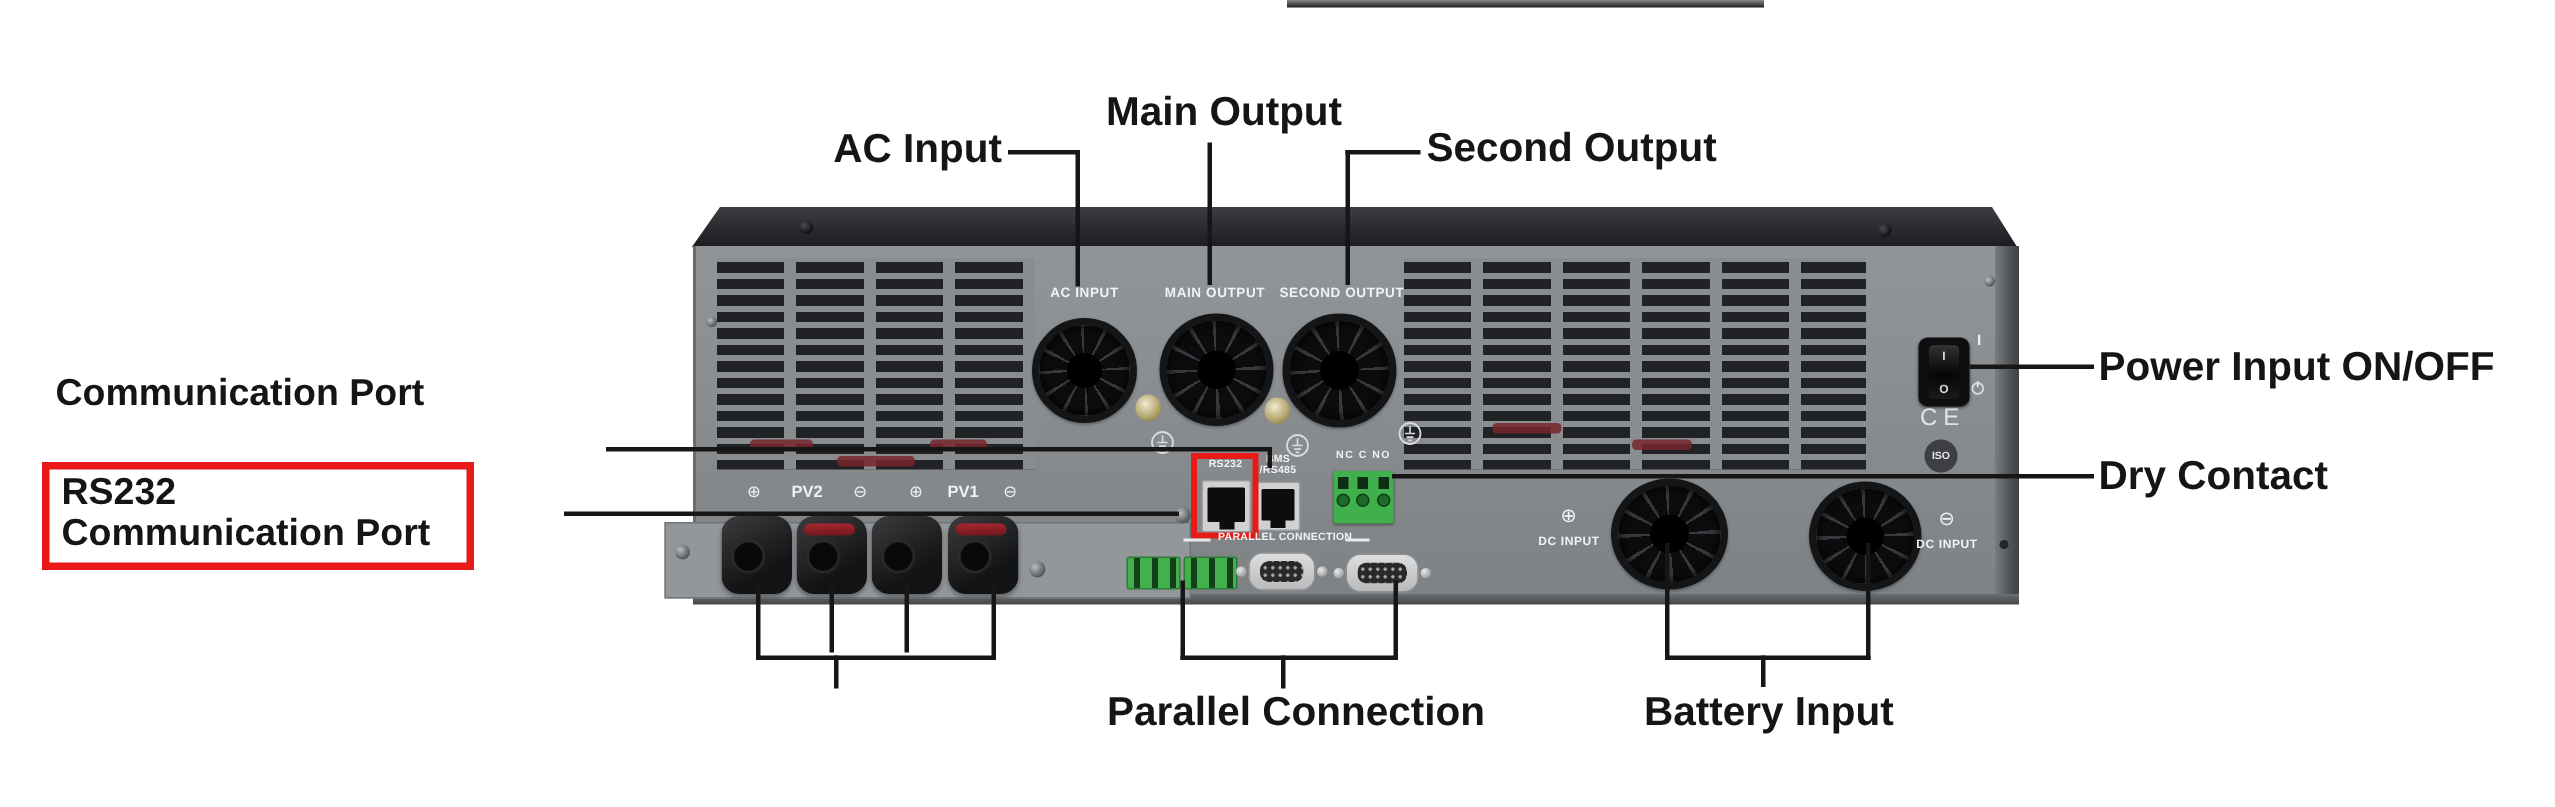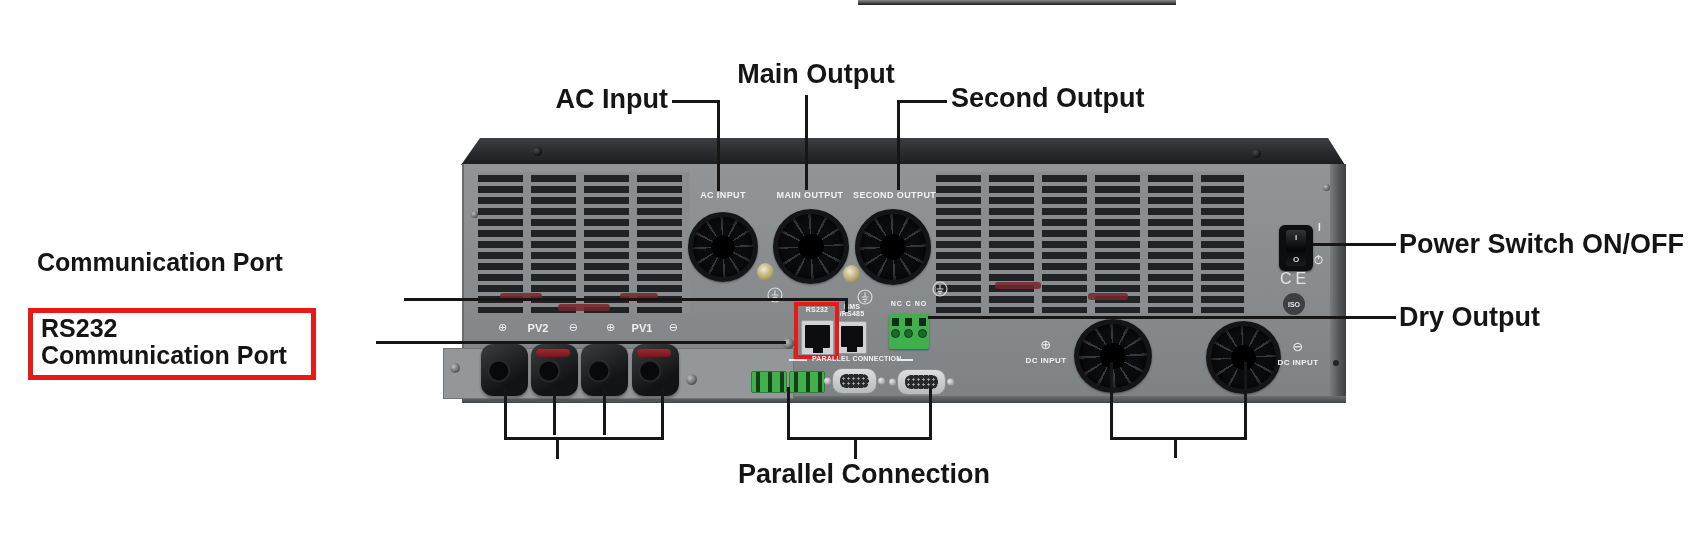--- a/index.html
+++ b/index.html
@@ -272,26 +272,27 @@
 
   <div class="bracket" style="left:787px;top:387px;width:139px;height:50px;"></div>
   <div class="ln" style="left:854px;top:437px;width:3px;height:22px;"></div>
 
   <div class="bracket" style="left:1110px;top:362px;width:131px;height:75px;"></div>
   <div class="ln" style="left:1174px;top:437px;width:3px;height:21px;"></div>
 
   <div class="callout f27 lbl-ac">AC Input</div>
   <div class="callout f27 lbl-main">Main Output</div>
   <div class="callout f27 lbl-second">Second Output</div>
-  <div class="callout f27 lbl-power">Power Switch ON/OFF</div>
-  <div class="callout f27 lbl-dry">Dry Output</div>
+  <div class="callout f27 lbl-power">Power Input ON/OFF</div>
+  <div class="callout f27 lbl-dry">Dry Contact</div>
 
   <div class="callout f25 lbl-bms">
     <div>Communication Port</div>
   </div>
   <div class="red-box">
     <div class="callout f25" style="position:static;">RS232</div>
     <div class="callout f25" style="position:static;">Communication Port</div>
   </div>
 
   <div class="callout f27 lbl-parallel">Parallel Connection</div>
+  <div class="callout f27 lbl-battery">Battery Input</div>
 
 </div>
 
 </body></html>

